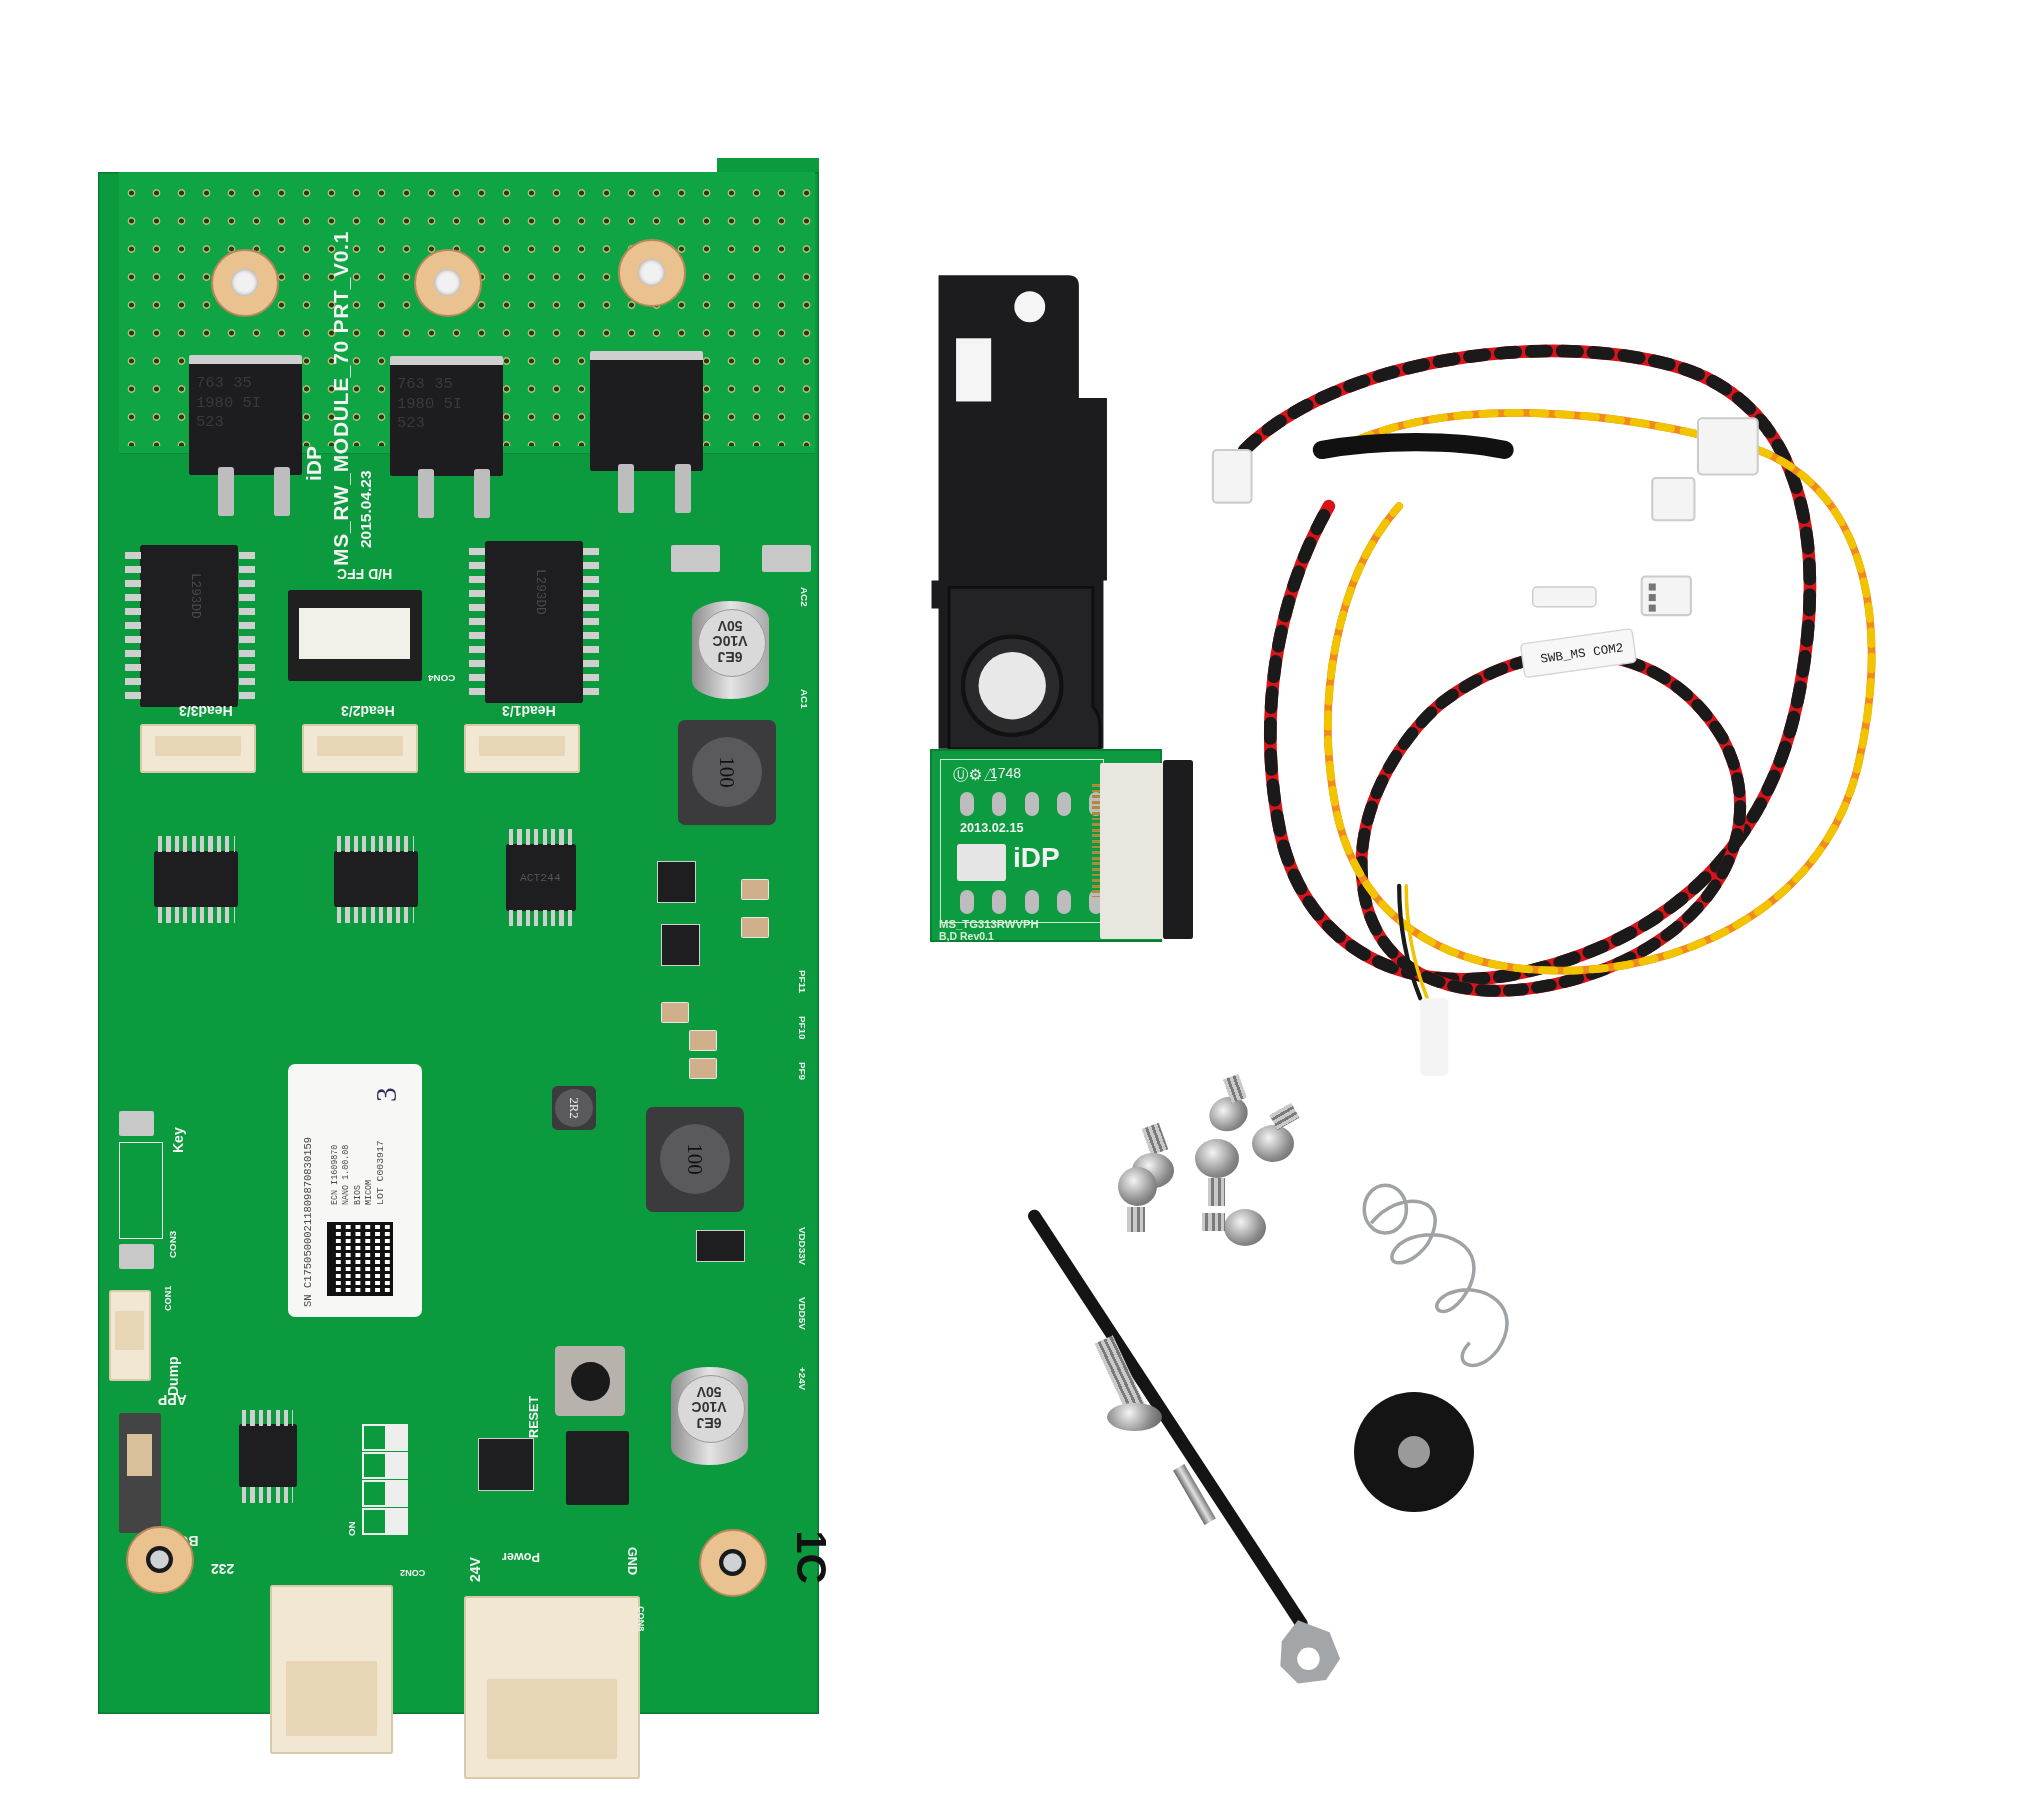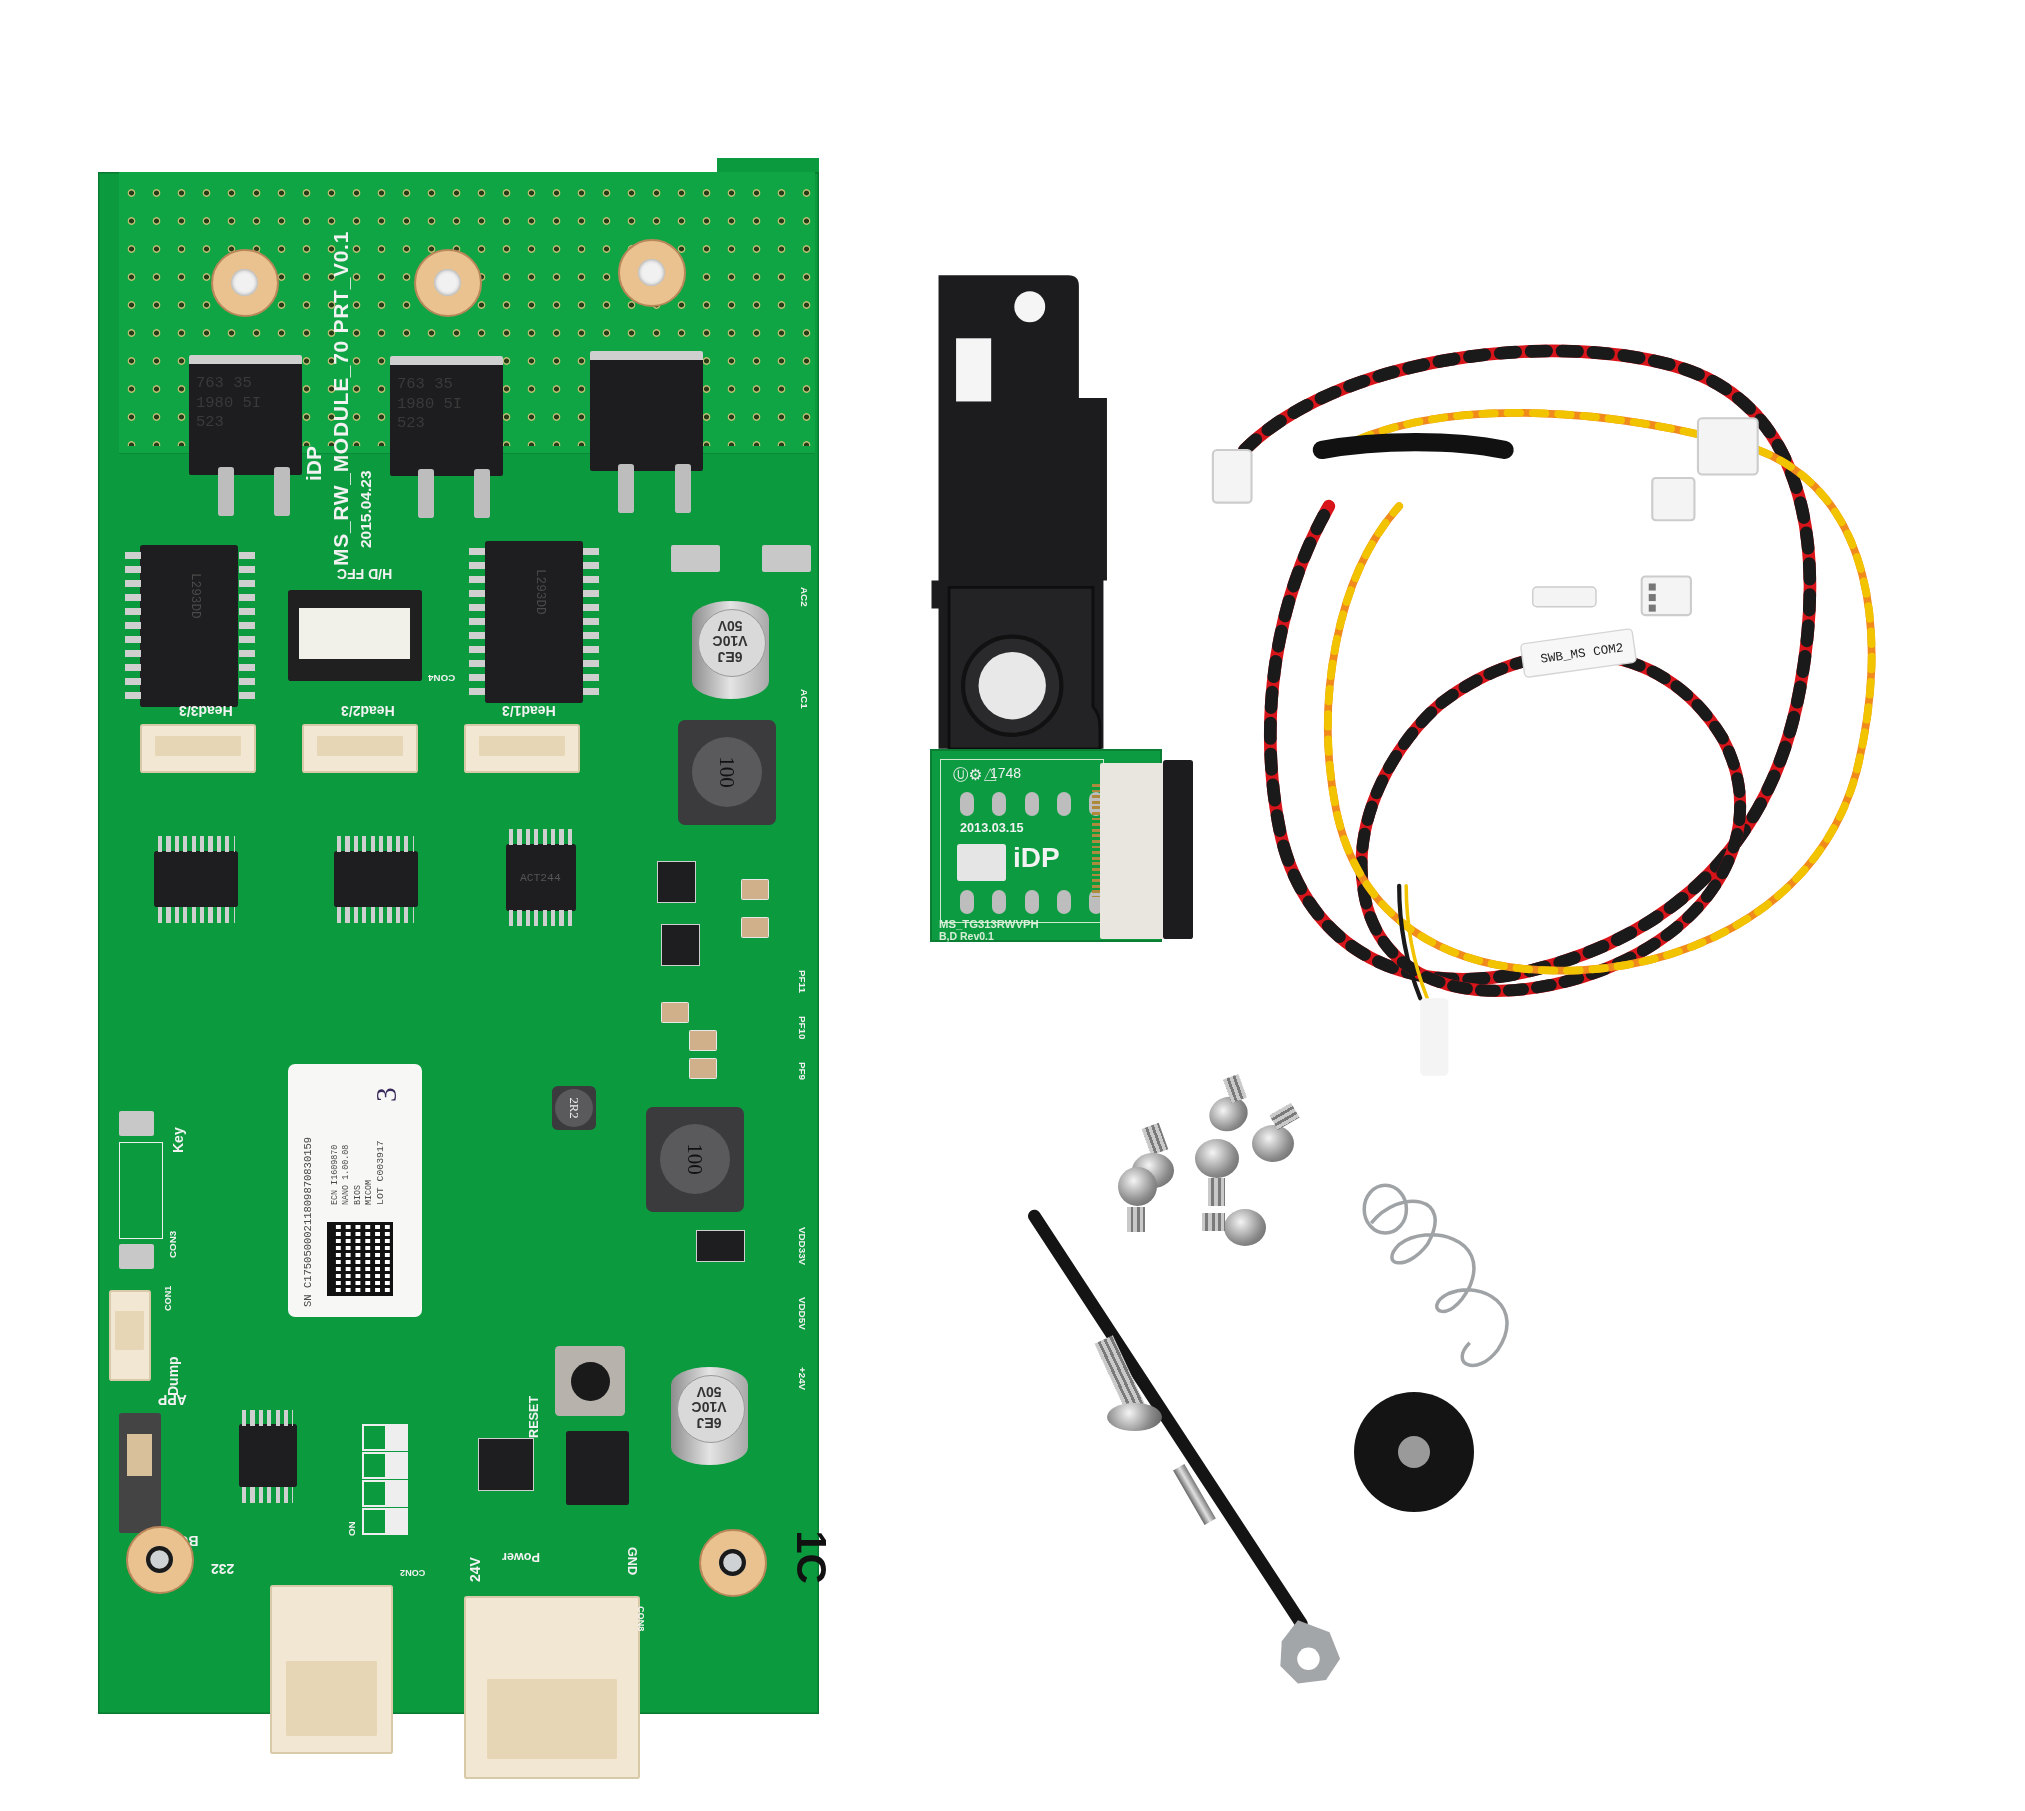--- a/index.html
+++ b/index.html
@@ -269,21 +269,21 @@
   <div class="abs silk" style="left:58px;top:14px;font-size:14px;font-weight:normal;">1748</div>
   <div class="abs" style="left:21px;top:14px;width:42px;height:19.7px;color:#eee;font-size:15.5px;">Ⓤ⚙△</div>
   <div class="abs" style="left:28px;top:41px;display:flex;gap:18.3px;">
     <span style="width:14px;height:24px;border-radius:7px;background:#bdbdbd;display:block"></span>
     <span style="width:14px;height:24px;border-radius:7px;background:#bdbdbd;display:block"></span>
     <span style="width:14px;height:24px;border-radius:7px;background:#bdbdbd;display:block"></span>
     <span style="width:14px;height:24px;border-radius:7px;background:#bdbdbd;display:block"></span>
     <span style="width:14px;height:24px;border-radius:7px;background:#bdbdbd;display:block"></span>
     <span style="width:14px;height:24px;border-radius:7px;background:#bdbdbd;display:block"></span>
   </div>
-  <div class="abs silk" style="left:28px;top:70px;font-size:12.7px;">2013.03.15</div>
+  <div class="abs silk" style="left:28px;top:70px;font-size:12.7px;">2013.02.15</div>
   <div class="abs" style="left:24.6px;top:93px;width:49px;height:37px;background:#e5e5e5;border-radius:2.8px;"></div>
   <div class="abs silk" style="left:81px;top:91px;font-size:28px;">iDP</div>
   <div class="abs" style="left:28px;top:139px;display:flex;gap:18.3px;">
     <span style="width:14px;height:24px;border-radius:7px;background:#bdbdbd;display:block"></span>
     <span style="width:14px;height:24px;border-radius:7px;background:#bdbdbd;display:block"></span>
     <span style="width:14px;height:24px;border-radius:7px;background:#bdbdbd;display:block"></span>
     <span style="width:14px;height:24px;border-radius:7px;background:#bdbdbd;display:block"></span>
     <span style="width:14px;height:24px;border-radius:7px;background:#bdbdbd;display:block"></span>
     <span style="width:14px;height:24px;border-radius:7px;background:#bdbdbd;display:block"></span>
   </div>

